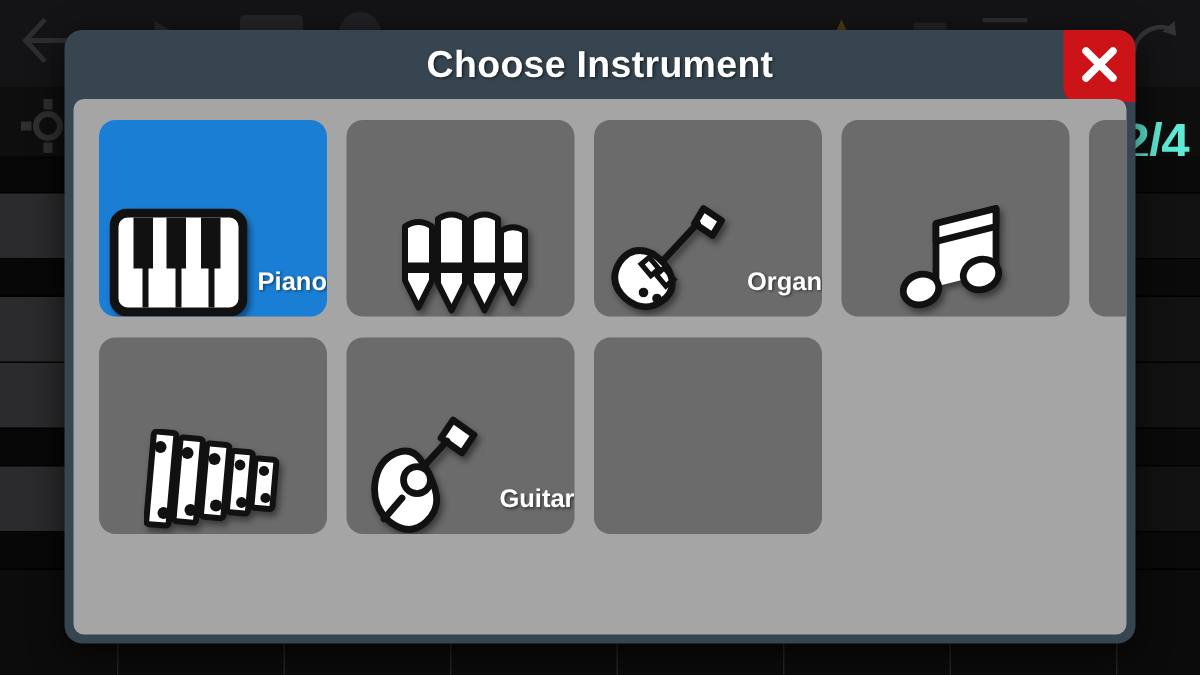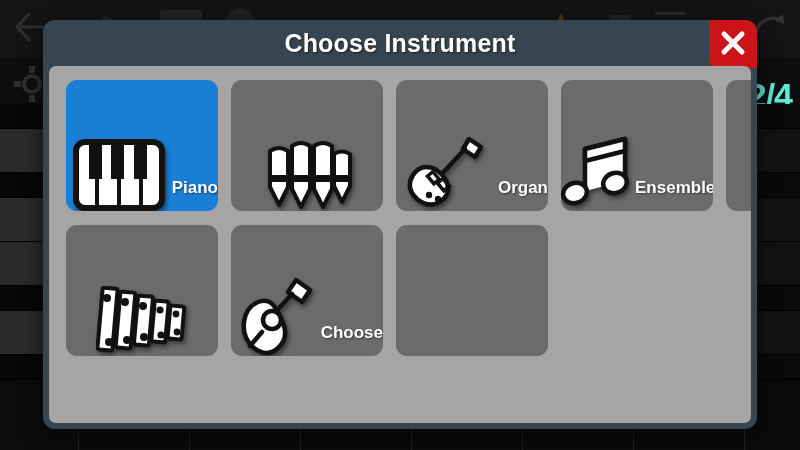--- a/index.html
+++ b/index.html
@@ -313,21 +313,20 @@
             <div class="icon-wrap">
               <svg width="74" height="76" viewBox="0 0 74 76">
     <g stroke="#111" stroke-width="4.5" fill="#fff" stroke-linejoin="round">
       <path d="M24 56 V14 L64 4 V46"></path>
       <ellipse cx="14" cy="58" rx="12" ry="10" transform="rotate(-18 14 58)"></ellipse>
       <ellipse cx="54" cy="48" rx="12" ry="10" transform="rotate(-18 54 48)"></ellipse>
       <path d="M24 14 L64 4 L64 16 L24 26 Z"></path>
     </g>
   </svg>
             </div>
-            <div class="tlabel">Ensemble</div>
           </div>
           <div class="tile">
             <div class="icon-wrap"></div>
           </div>
           <div class="tile">
             <div class="icon-wrap">
               <svg width="92" height="70" viewBox="0 0 92 70">
     <g stroke="#111" stroke-width="4" stroke-linejoin="round" fill="#fff">
       <rect x="4" y="2" width="15" height="62" rx="2" transform="rotate(5 11 33)"></rect>
       <rect x="22" y="6" width="15" height="56" rx="2" transform="rotate(5 29 34)"></rect>
@@ -355,21 +354,21 @@
               <svg width="84" height="80" viewBox="0 0 84 80">
     <g stroke="#111" stroke-width="4.5" stroke-linejoin="round" stroke-linecap="round" fill="#fff">
       <path d="M62 4 L76 14 L68 26 L54 16 Z"></path>
       <path d="M58 18 L36 42"></path>
       <path d="M40 30 q-6-8 -16-4 q-12 5 -14 20 q-2 16 10 26 q13 10 24 0 q10-9 6-22 q-3-10 -10-20 Z"></path>
       <circle cx="38" cy="44" r="9"></circle>
       <path d="M16 70 L28 56"></path>
     </g>
   </svg>
             </div>
-            <div class="tlabel">Choose</div>
+            <div class="tlabel">Guitar</div>
           </div>
           <div class="tile">
             <div class="icon-wrap"></div>
           </div>
         </div>
     </div>
 
   </div>
 </div>
 

